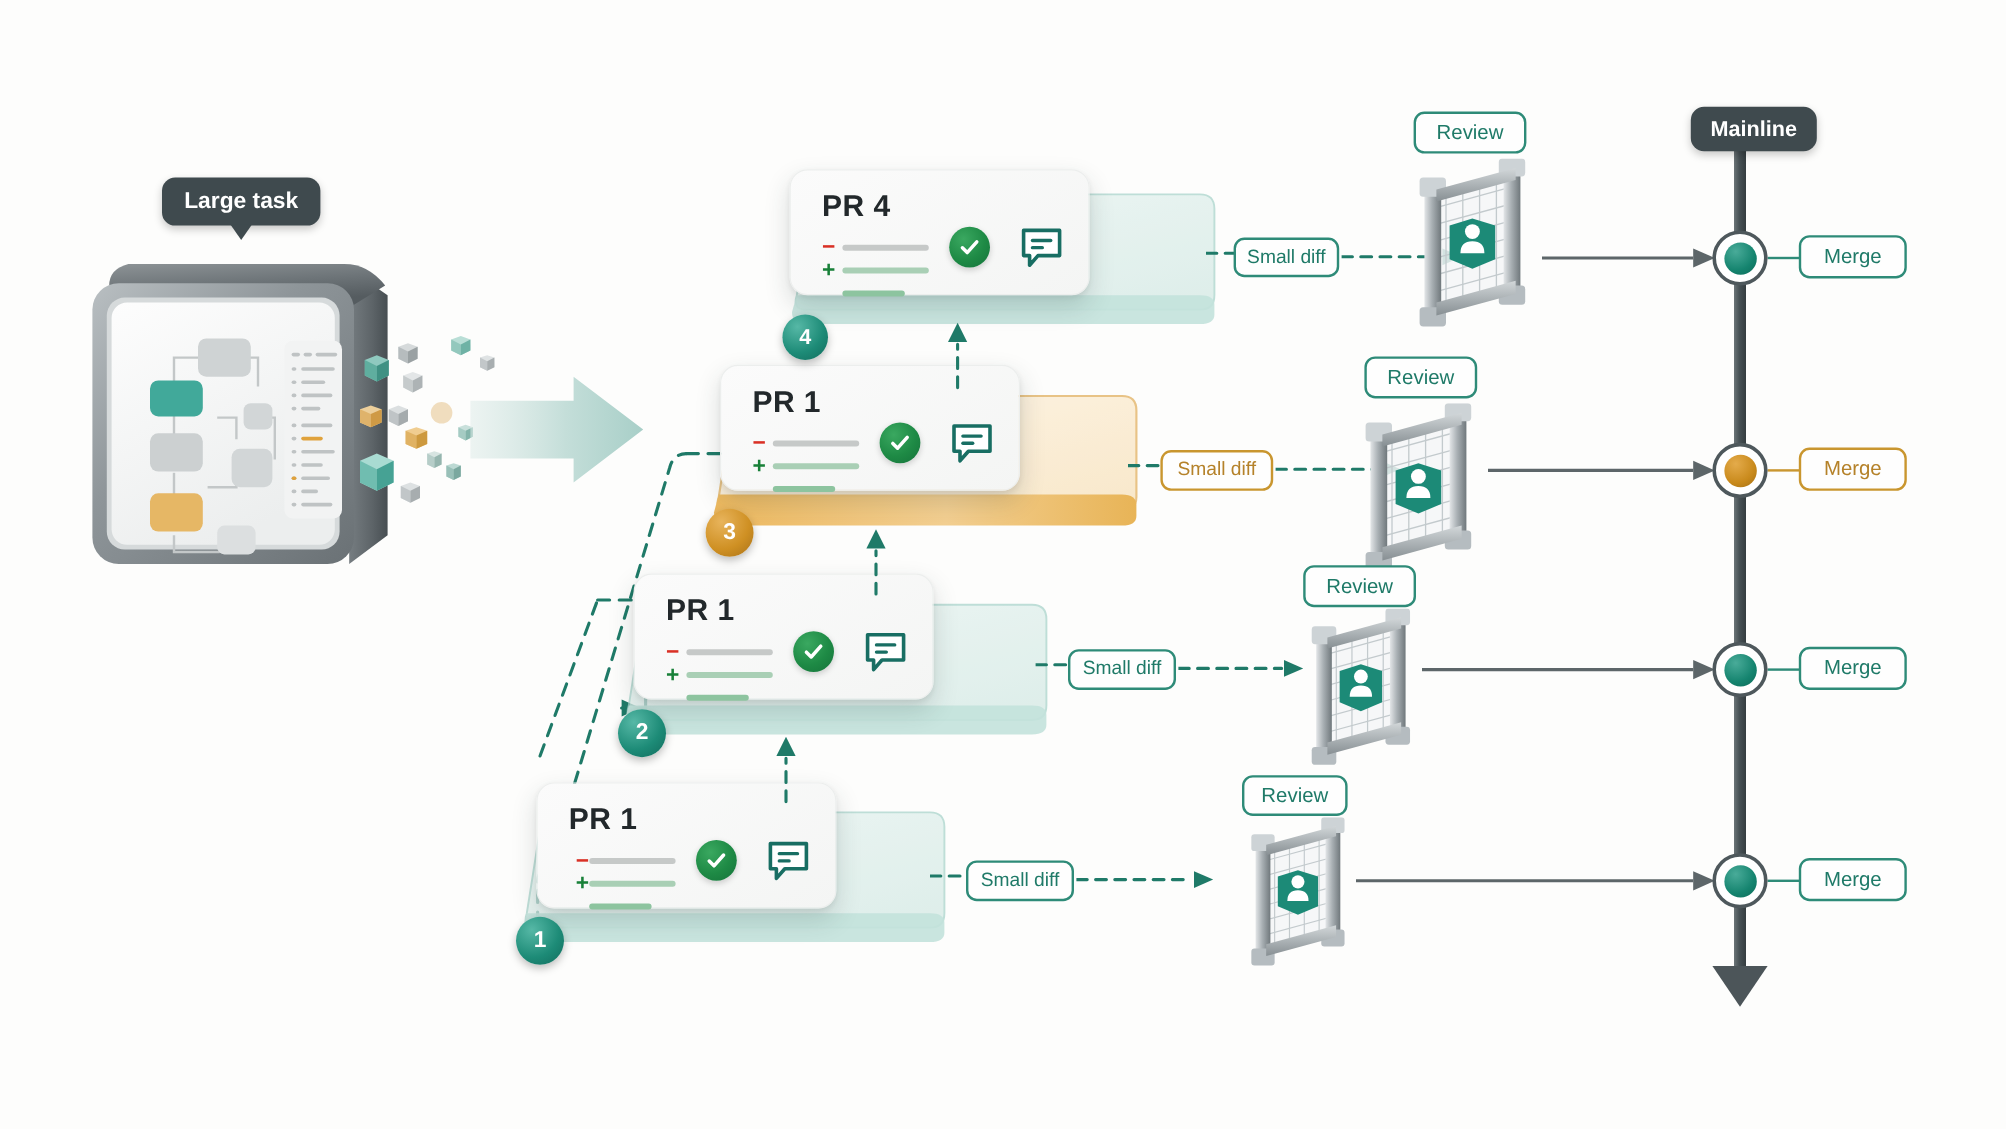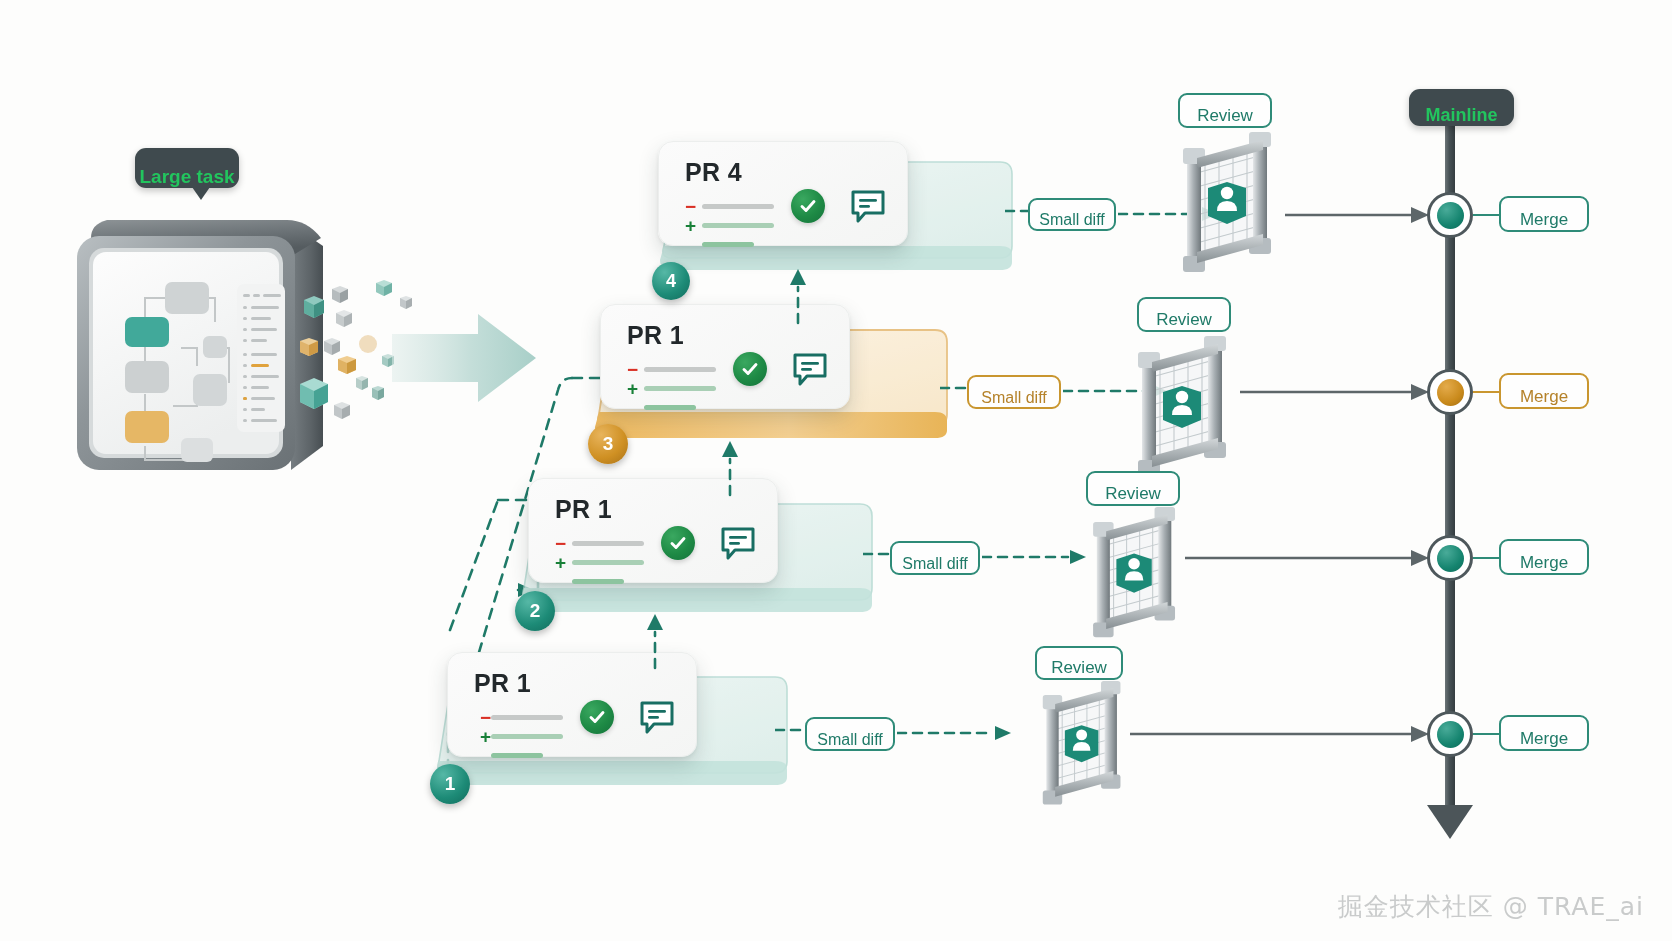--- a/index.html
+++ b/index.html
@@ -7,28 +7,28 @@
     width: 1672px; height: 941px;
     background: #ffffff;
     font-family: "Liberation Sans", sans-serif;
     overflow: hidden;
   }
   #stage { position: relative; width: 1672px; height: 941px; background: #fdfdfc; }
 
   
   .pill {
     position: absolute;
-    display: flex; align-items: flex-end; justify-content: center;
+    display: flex; align-items: center; justify-content: center;
     border-radius: 9px;
     white-space: nowrap;
     background: #fefefe;
   }
   .pill-dark {
     background: #3f4a4e;
-    color: #22c55e;
+    color: #ffffff;
     font-weight: bold;
     border-radius: 11px;
     box-shadow: 0 3px 7px rgba(0,0,0,.22);
   }
   .pill-teal { border: 2px solid #2e8b78; color: #1f7a68; }
   .pill-amber { border: 2px solid #c9962f; color: #b5822a; }
 
   .tip-arrow {
     position: absolute; width: 0; height: 0;
     border-left: 9px solid transparent;
@@ -105,21 +105,21 @@
     position: absolute; right: 28px; bottom: 18px;
     font-size: 25px; color: #c9cbcb; letter-spacing: 1px;
     font-family: "DejaVu Sans", sans-serif;
   }
 </style>
 </head>
 <body>
 
 <div id="stage">
 
-  <div class="pill pill-dark" style="left:135px; top:148px; width:104px; height:40px; font-size:19px;">
+  <div class="pill pill-dark" style="left:135px; top:148px; width:132px; height:40px; font-size:19px;">
     <span>Large task</span>
   </div>
   <div class="tip-arrow" style="left:192px; top:187px;"></div>
 
   <div id="device">
     <svg width="300" height="300" viewBox="0 0 300 300">
       <defs>
         <linearGradient id="metalTop" x1="0" y1="0" x2="0.4" y2="1">
           <stop offset="0%" stop-color="#8d9396"></stop>
             <stop offset="55%" stop-color="#6d7478"></stop>
@@ -735,15 +735,14 @@
   <div class="pill pill-teal" style="left:1499px; top:715px; width:90px; height:36px; font-size:17px;">
     <span>Merge</span>
   </div>
 
   <div id="mainline"></div>
   <div id="mainline-arrow"></div>
   <div class="pill pill-dark" style="left:1409px; top:89px; width:105px; height:37px; font-size:18px;">
     <span>Mainline</span>
   </div>
 
-  <div id="watermark">掘金技术社区 @ TRAE_ai</div>
 
 </div>
 
 </body></html>

